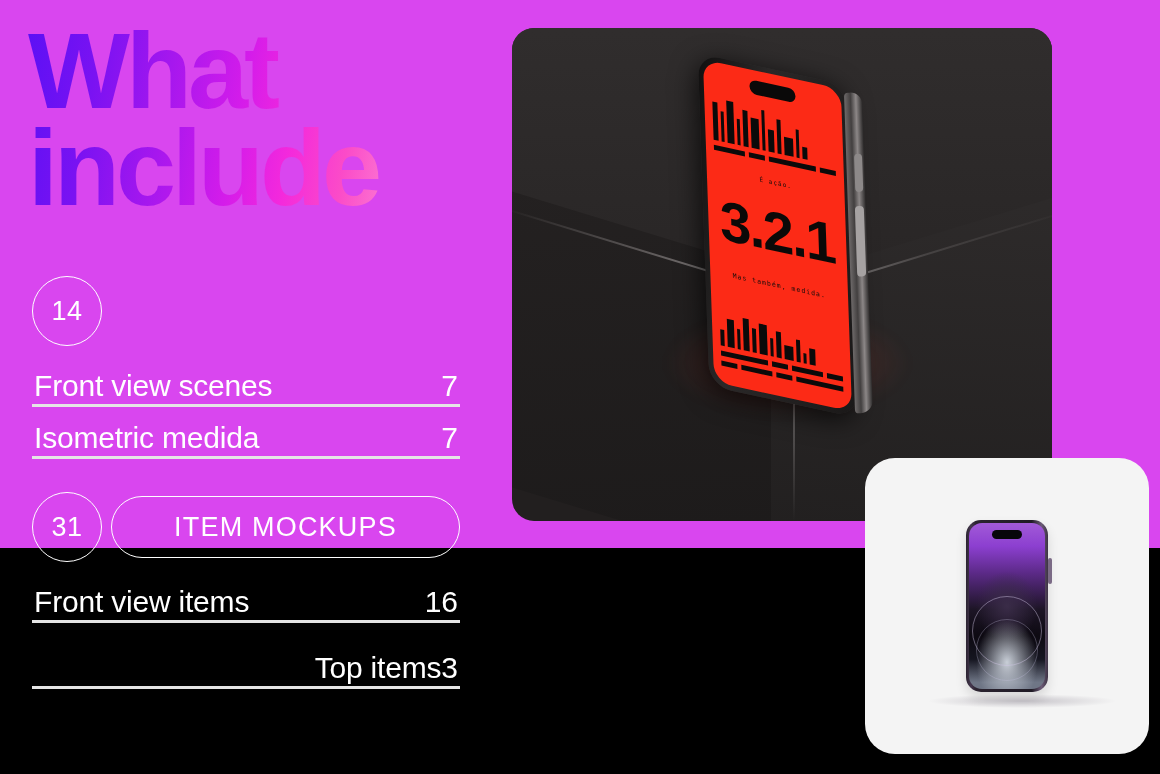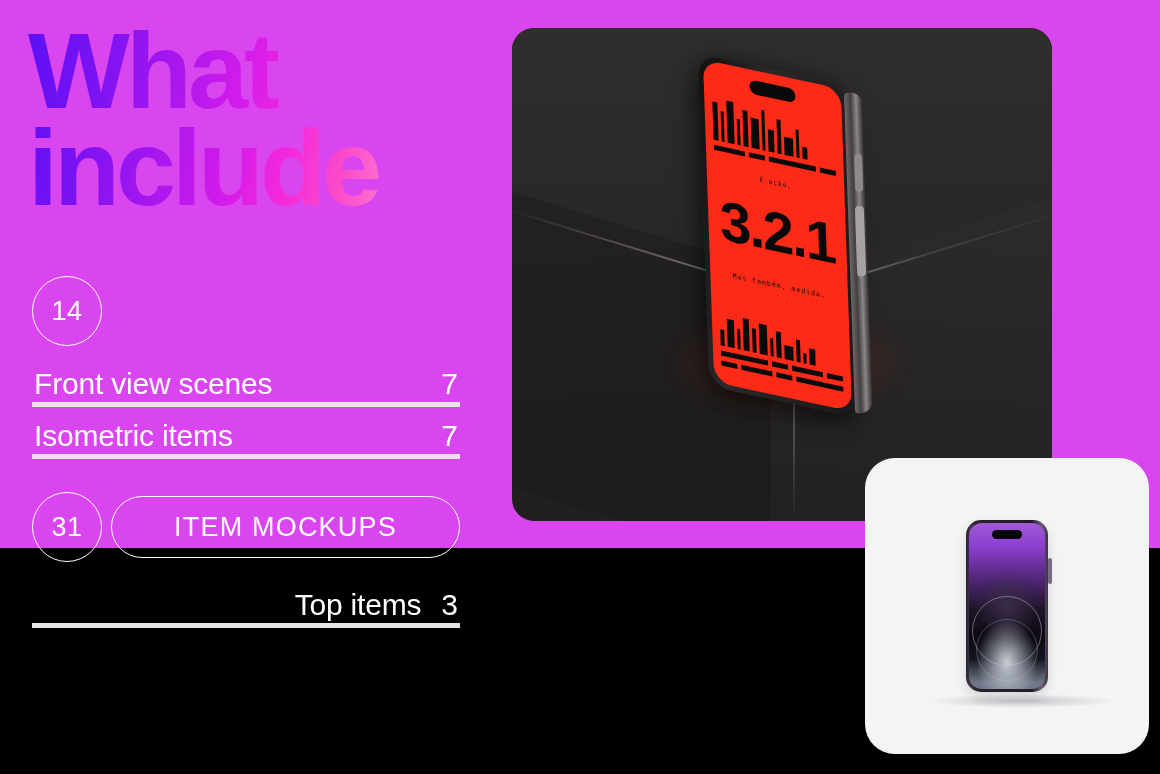--- a/index.html
+++ b/index.html
@@ -44,24 +44,23 @@
   .pill{
     flex:1 1 auto; height:62px;
     border:1px solid #ffffff; border-radius:34px;
     display:flex; align-items:center; justify-content:center;
     color:#fff; font-size:27px; letter-spacing:1.2px; font-weight:400;
   }
 
   .rows{ margin-top:9px; }
   .row{
     display:flex; align-items:flex-end; justify-content:space-between;
-    border-bottom:5px solid #e5e5e5;
+    border-bottom:3px solid #e5e5e5;
     padding:0 2px 3px 2px;
     height:52px;
-    gap:20px;
   }
   .row.spaced{ margin-top:14px;justify-content:flex-end; }
   .row-label{ color:#fff; font-size:30px; font-weight:400; letter-spacing:-0.2px; line-height:1.05; }
   .row-value{ color:#fff; font-size:30px; font-weight:400; letter-spacing:0px; line-height:1.05; }
 
   
   .scene{
     position:absolute; left:512px; top:28px; width:540px; height:493px;
     border-radius:22px; overflow:hidden;
     background:
@@ -217,32 +216,36 @@
     <div class="group group-1">
       <div class="pill-row">
         <div class="badge-circle">14</div>
       </div>
       <div class="rows">
         <div class="row">
           <span class="row-label">Front view scenes</span>
           <span class="row-value">7</span>
         </div>
         <div class="row">
-          <span class="row-label">Isometric items</span>
+          <span class="row-label">Isometric medida</span>
           <span class="row-value">7</span>
         </div>
       </div>
     </div>
 
     <div class="group group-2">
       <div class="pill-row">
         <div class="badge-circle">31</div>
         <div class="pill">ITEM MOCKUPS</div>
       </div>
       <div class="rows">
+        <div class="row">
+          <span class="row-label">Front view items</span>
+          <span class="row-value">16</span>
+        </div>
         <div class="row spaced">
           <span class="row-label">Top items</span>
           <span class="row-value">3</span>
         </div>
       </div>
     </div>
 
   </div>
 
   <div class="scene">

